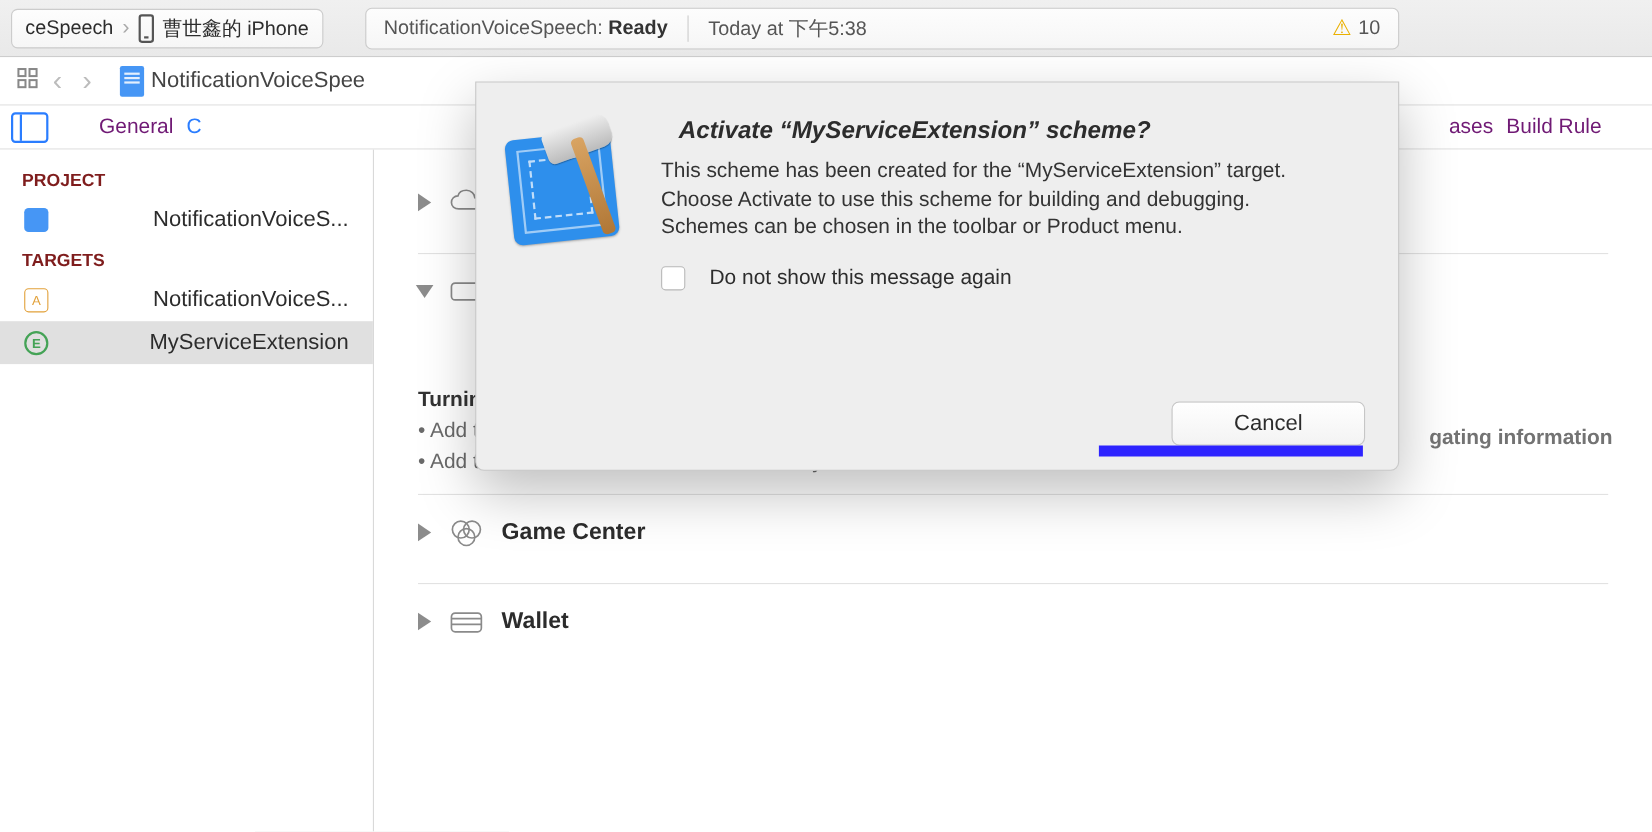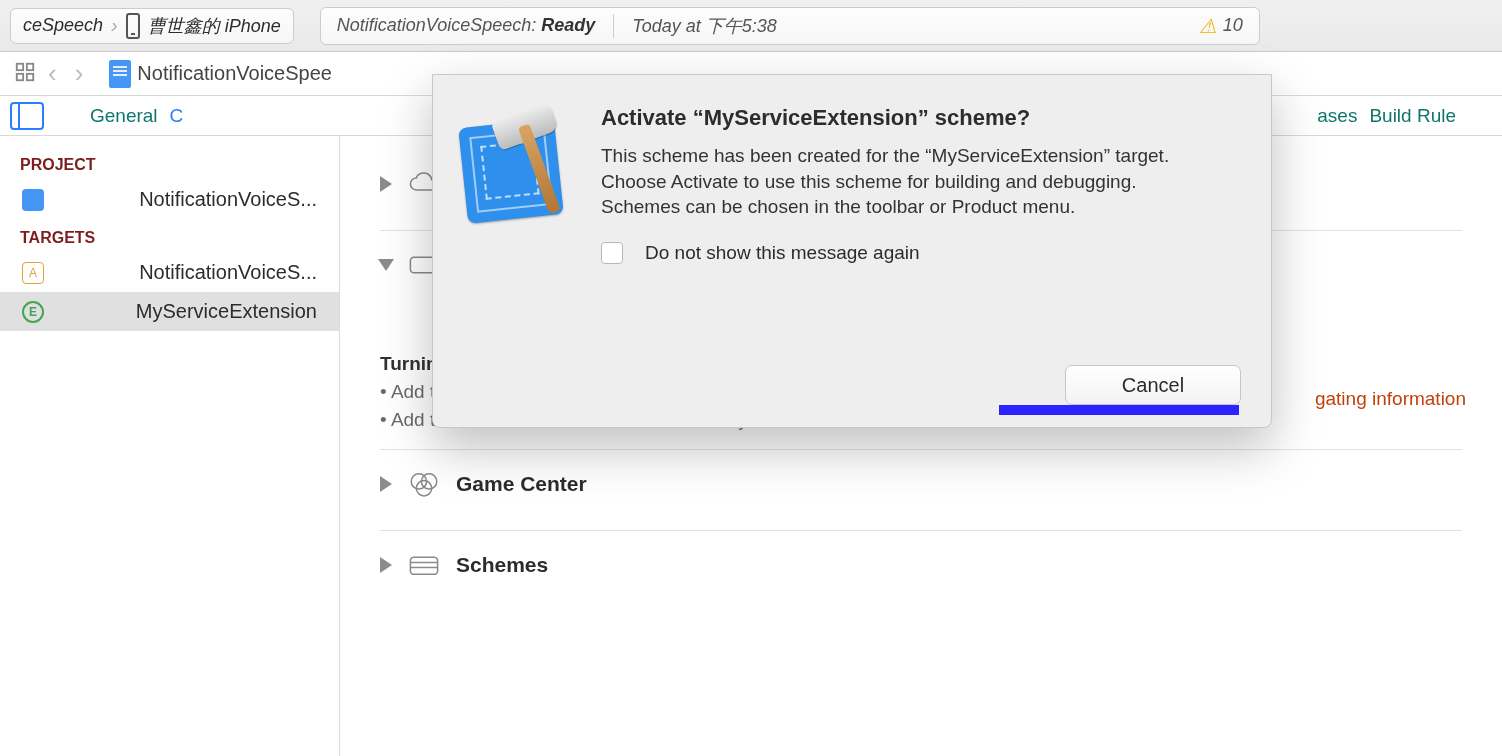--- a/index.html
+++ b/index.html
@@ -13,22 +13,21 @@
     --sel-row:#e8e8e8;
   }
   *{box-sizing:border-box;font-family:-apple-system,"Helvetica Neue",Arial,sans-serif;}
   html,body{margin:0;padding:0;width:1502px;height:756px;background:#f3f3f3;color:var(--text);overflow:hidden;}
 
   
   .toolbar{
     height:52px;display:flex;align-items:center;padding:0 10px;
     background:linear-gradient(#f0f0f0,#e9e9e9);
     border-bottom:1px solid var(--border-dark);
-    gap:2px;
-    font-style:italic;
+    gap:14px;
   }
   .scheme-segment{
     display:flex;align-items:center;height:36px;
     background:linear-gradient(#fdfdfd,#f6f6f6);
     border:1px solid #ccc;border-radius:6px;padding:0 12px;
     font-size:18px;gap:8px;flex:0 0 auto;
   }
   .status-pill{
     flex:0 0 auto;display:flex;align-items:center;height:38px;
     background:linear-gradient(#fdfdfd,#f6f6f6);
@@ -54,21 +53,21 @@
   .navbar .file-icon::after{content:"";position:absolute;top:6px;left:4px;right:4px;height:2px;background:rgba(255,255,255,.85);box-shadow:0 4px 0 rgba(255,255,255,.85),0 8px 0 rgba(255,255,255,.85);}
   .navbar .crumb{font-size:20px;color:#444;}
 
   
   .tabs{
     height:40px;display:flex;align-items:center;background:#fff;border-bottom:1px solid var(--border);
   }
   .tabs .sidebar-toggle{width:34px;height:28px;margin-left:10px;border:2px solid #2a7dff;border-radius:4px;position:relative;}
   .tabs .sidebar-toggle::before{content:"";position:absolute;top:0;bottom:0;left:6px;width:2px;background:#2a7dff;}
   .tab-strip{flex:1;display:flex;justify-content:space-around;align-items:center;padding:0 40px;}
-  .tab{font-size:19px;color:#0f766e;padding:6px 6px;} 
+  .tab{font-size:19px;color:#701a75;padding:6px 6px;} 
 
   
   .main{display:flex;height:calc(756px - 52px - 44px - 40px);background:#fff;}
   .sidebar{width:340px;border-right:1px solid var(--border);padding-top:10px;}
   .sb-hdr{font-size:16px;font-weight:600;color:#7f1d1d;padding:10px 20px 6px;}
   .sb-item{display:flex;align-items:center;gap:10px;padding:8px 22px;font-size:20px;justify-content:space-between;}
   .sb-item.sel{background:#e0e0e0;}
   .sb-ico{width:22px;height:22px;border-radius:4px;display:inline-flex;align-items:center;justify-content:center;font-size:12px;}
   .ico-proj{background:#4696f5;}
   .ico-app{background:#fff;border:1px solid #e2a13a;color:#e2a13a;}
@@ -92,30 +91,30 @@
     display:flex;padding:28px 30px 20px 20px;
   }
   .dialog .dlg-icon{width:130px;height:130px;flex:0 0 auto;position:relative;margin-right:18px;}
   .blueprint{position:absolute;left:10px;top:20px;width:96px;height:96px;background:#2e8fec;border-radius:8px;box-shadow:0 1px 2px rgba(0,0,0,.3);transform:rotate(-6deg);}
   .blueprint::before{content:"";position:absolute;inset:10px;border:2px solid rgba(255,255,255,.55);}
   .blueprint::after{content:"";position:absolute;left:20px;top:20px;width:50px;height:50px;border:2px dashed rgba(255,255,255,.7);}
   .hammer{position:absolute;left:22px;top:-6px;width:110px;height:110px;transform:rotate(-20deg);}
   .hammer .handle{position:absolute;left:52px;top:28px;width:12px;height:92px;background:linear-gradient(#d9a463,#b07736);border-radius:4px;}
   .hammer .head{position:absolute;left:28px;top:14px;width:62px;height:30px;background:linear-gradient(#eee,#bbb);border-radius:6px 10px 10px 6px;box-shadow:0 1px 1px rgba(0,0,0,.3);}
   .dlg-body{flex:1;}
-  .dlg-title{font-size:22px;font-weight:700;margin:2px 0 12px;}
+  .dlg-title{font-size:22px;font-weight:700;margin:2px 16px 12px;font-style:italic;}
   .dlg-text{font-size:19px;color:#333;line-height:1.35;max-width:580px;}
   .dlg-check{display:flex;align-items:center;gap:22px;margin-top:22px;font-size:19px;}
   .chkbox{width:22px;height:22px;border:1px solid #b8b8b8;border-radius:4px;background:#fff;}
   .dlg-buttons{position:absolute;right:30px;bottom:22px;display:flex;gap:18px;}
   .btn{min-width:176px;height:40px;border-radius:7px;font-size:20px;display:flex;align-items:center;justify-content:center;border:1px solid #c6c6c6;background:linear-gradient(#ffffff,#f3f3f3);margin-top:38px;}
   .btn.primary{border:none;color:#fff;background:linear-gradient(#69aefc,#3b8ff6);box-shadow:0 1px 0 rgba(0,0,0,.15);}
   .focus-bar{position:absolute;right:32px;bottom:12px;width:240px;height:10px;background:#2d23ff;}
 
-  .right-hint{position:absolute;top:388px;right:36px;font-size:19px;color:#c2410c;}
+  .right-hint{position:absolute;top:388px;right:36px;font-size:19px;color:#737373;font-weight:bold;}
 
   
   .svg-ico{width:34px;height:30px;}
   .svg-ico path,.svg-ico circle,.svg-ico rect{stroke:#8a8a8a;fill:none;stroke-width:1.8;}
 </style>
 </head>
 <body>
 
 <div class="toolbar">
   <div class="scheme-segment">
@@ -222,21 +221,21 @@
 
     <hr class="sep">
     <div class="cap-row">
       <span class="disclosure"></span>
       <span class="cap-icon">
         <svg class="svg-ico" viewBox="0 0 40 30">
             <rect x="4" y="6" width="32" height="20" rx="4"></rect>
             <path d="M4 12h32M4 18h32"></path>
           </svg>
       </span>
-      <span class="cap-title">Schemes</span>
+      <span class="cap-title">Wallet</span>
     </div>
   </div>
 </div>
 
 <div class="right-hint">gating information</div>
 
 <div class="dialog">
   <div class="dlg-icon">
     <div class="blueprint"></div>
     <div class="hammer">

